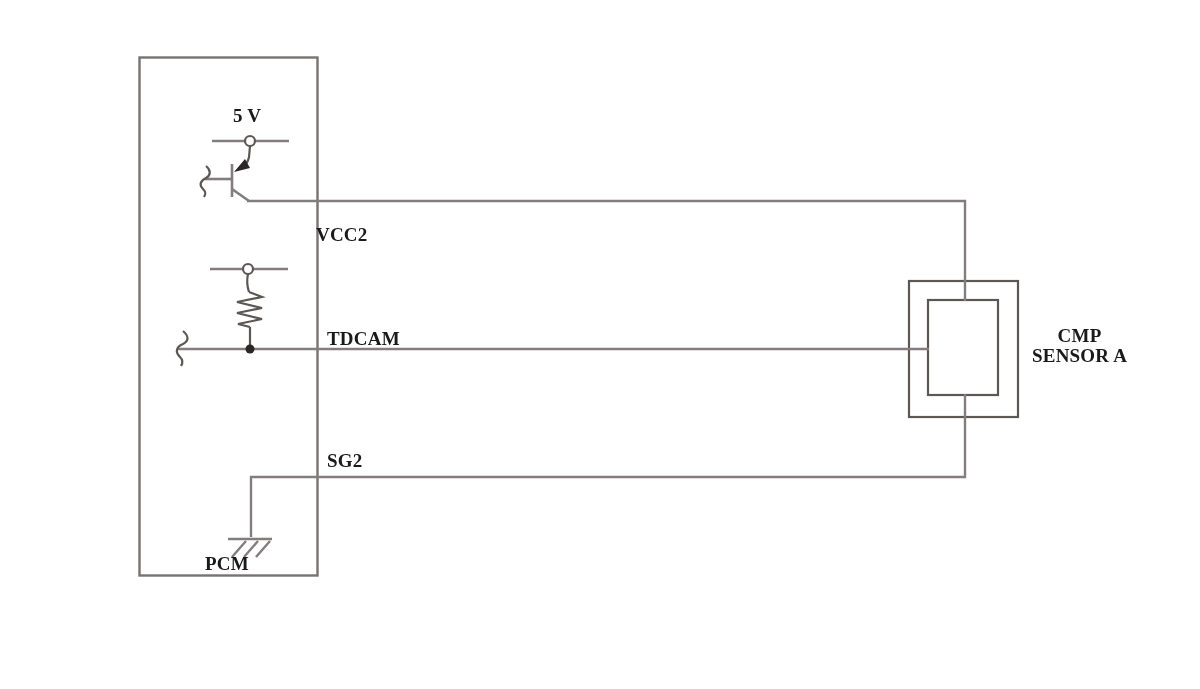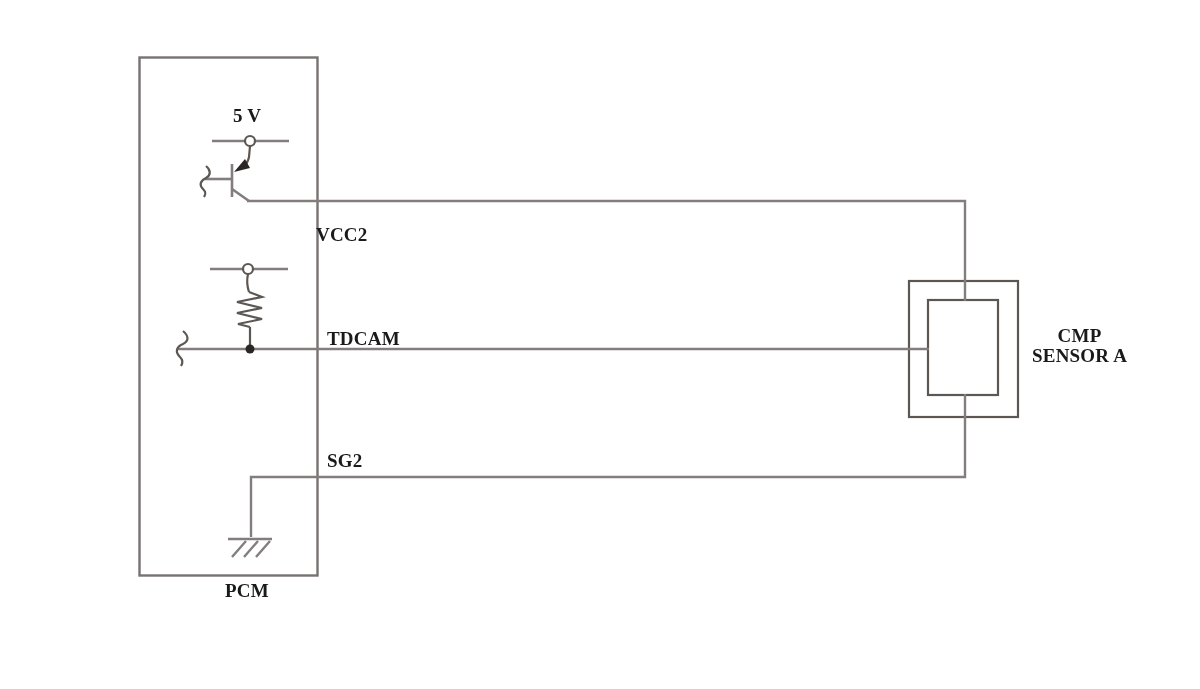--- a/index.html
+++ b/index.html
@@ -98,20 +98,20 @@
   </svg>
 
   <div class="lbl" style="left:233px; top:106px;">5 V</div>
 
   <div class="lbl" style="left:316px; top:177px;margin-top:48px;">VCC2</div>
 
   <div class="lbl" style="left:327px; top:329px;">TDCAM</div>
 
   <div class="lbl" style="left:327px; top:451px;">SG2</div>
 
-  <div class="lbl" style="left:205px; top:581px;margin-left:20px;">PCM</div>
+  <div class="lbl" style="left:205px; top:554px;">PCM</div>
 
   <div style="position:absolute; left:1032px; top:326px;">
     <div class="lbl" style="position:static;text-align:center;">CMP</div>
     <div class="lbl" style="position:static;">SENSOR A</div>
   </div>
 
 </div>
 
 </body></html>

